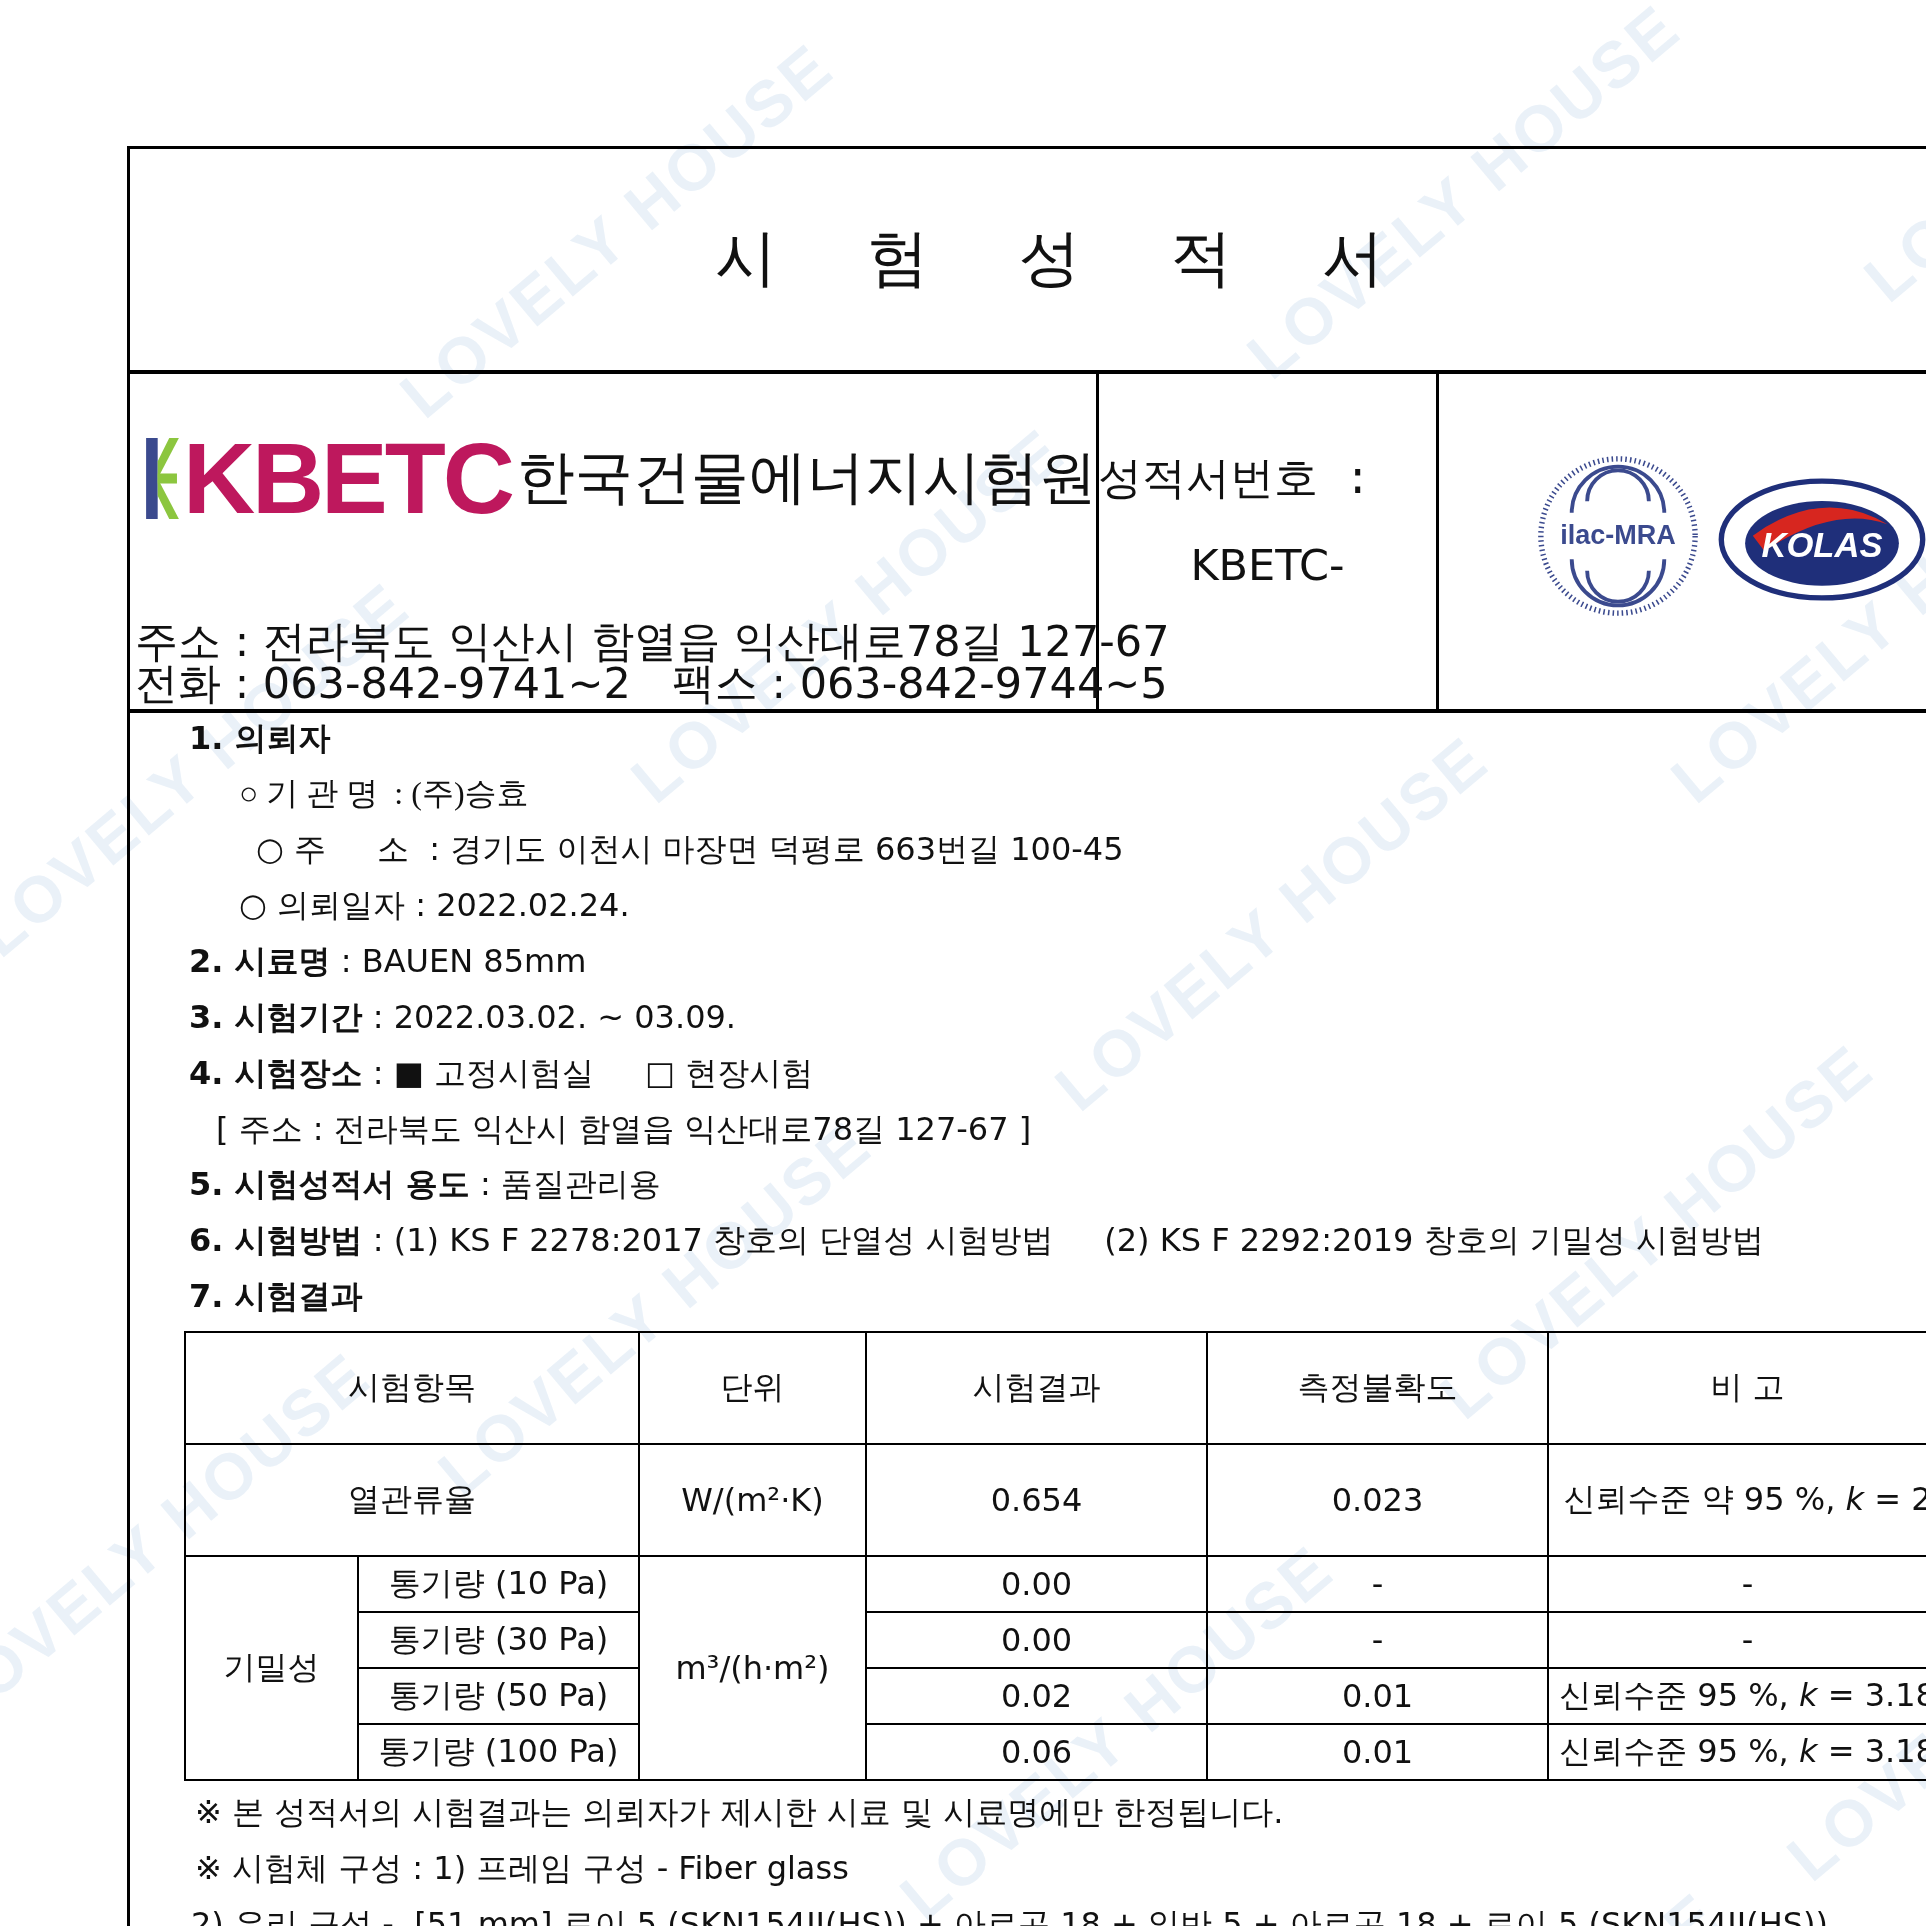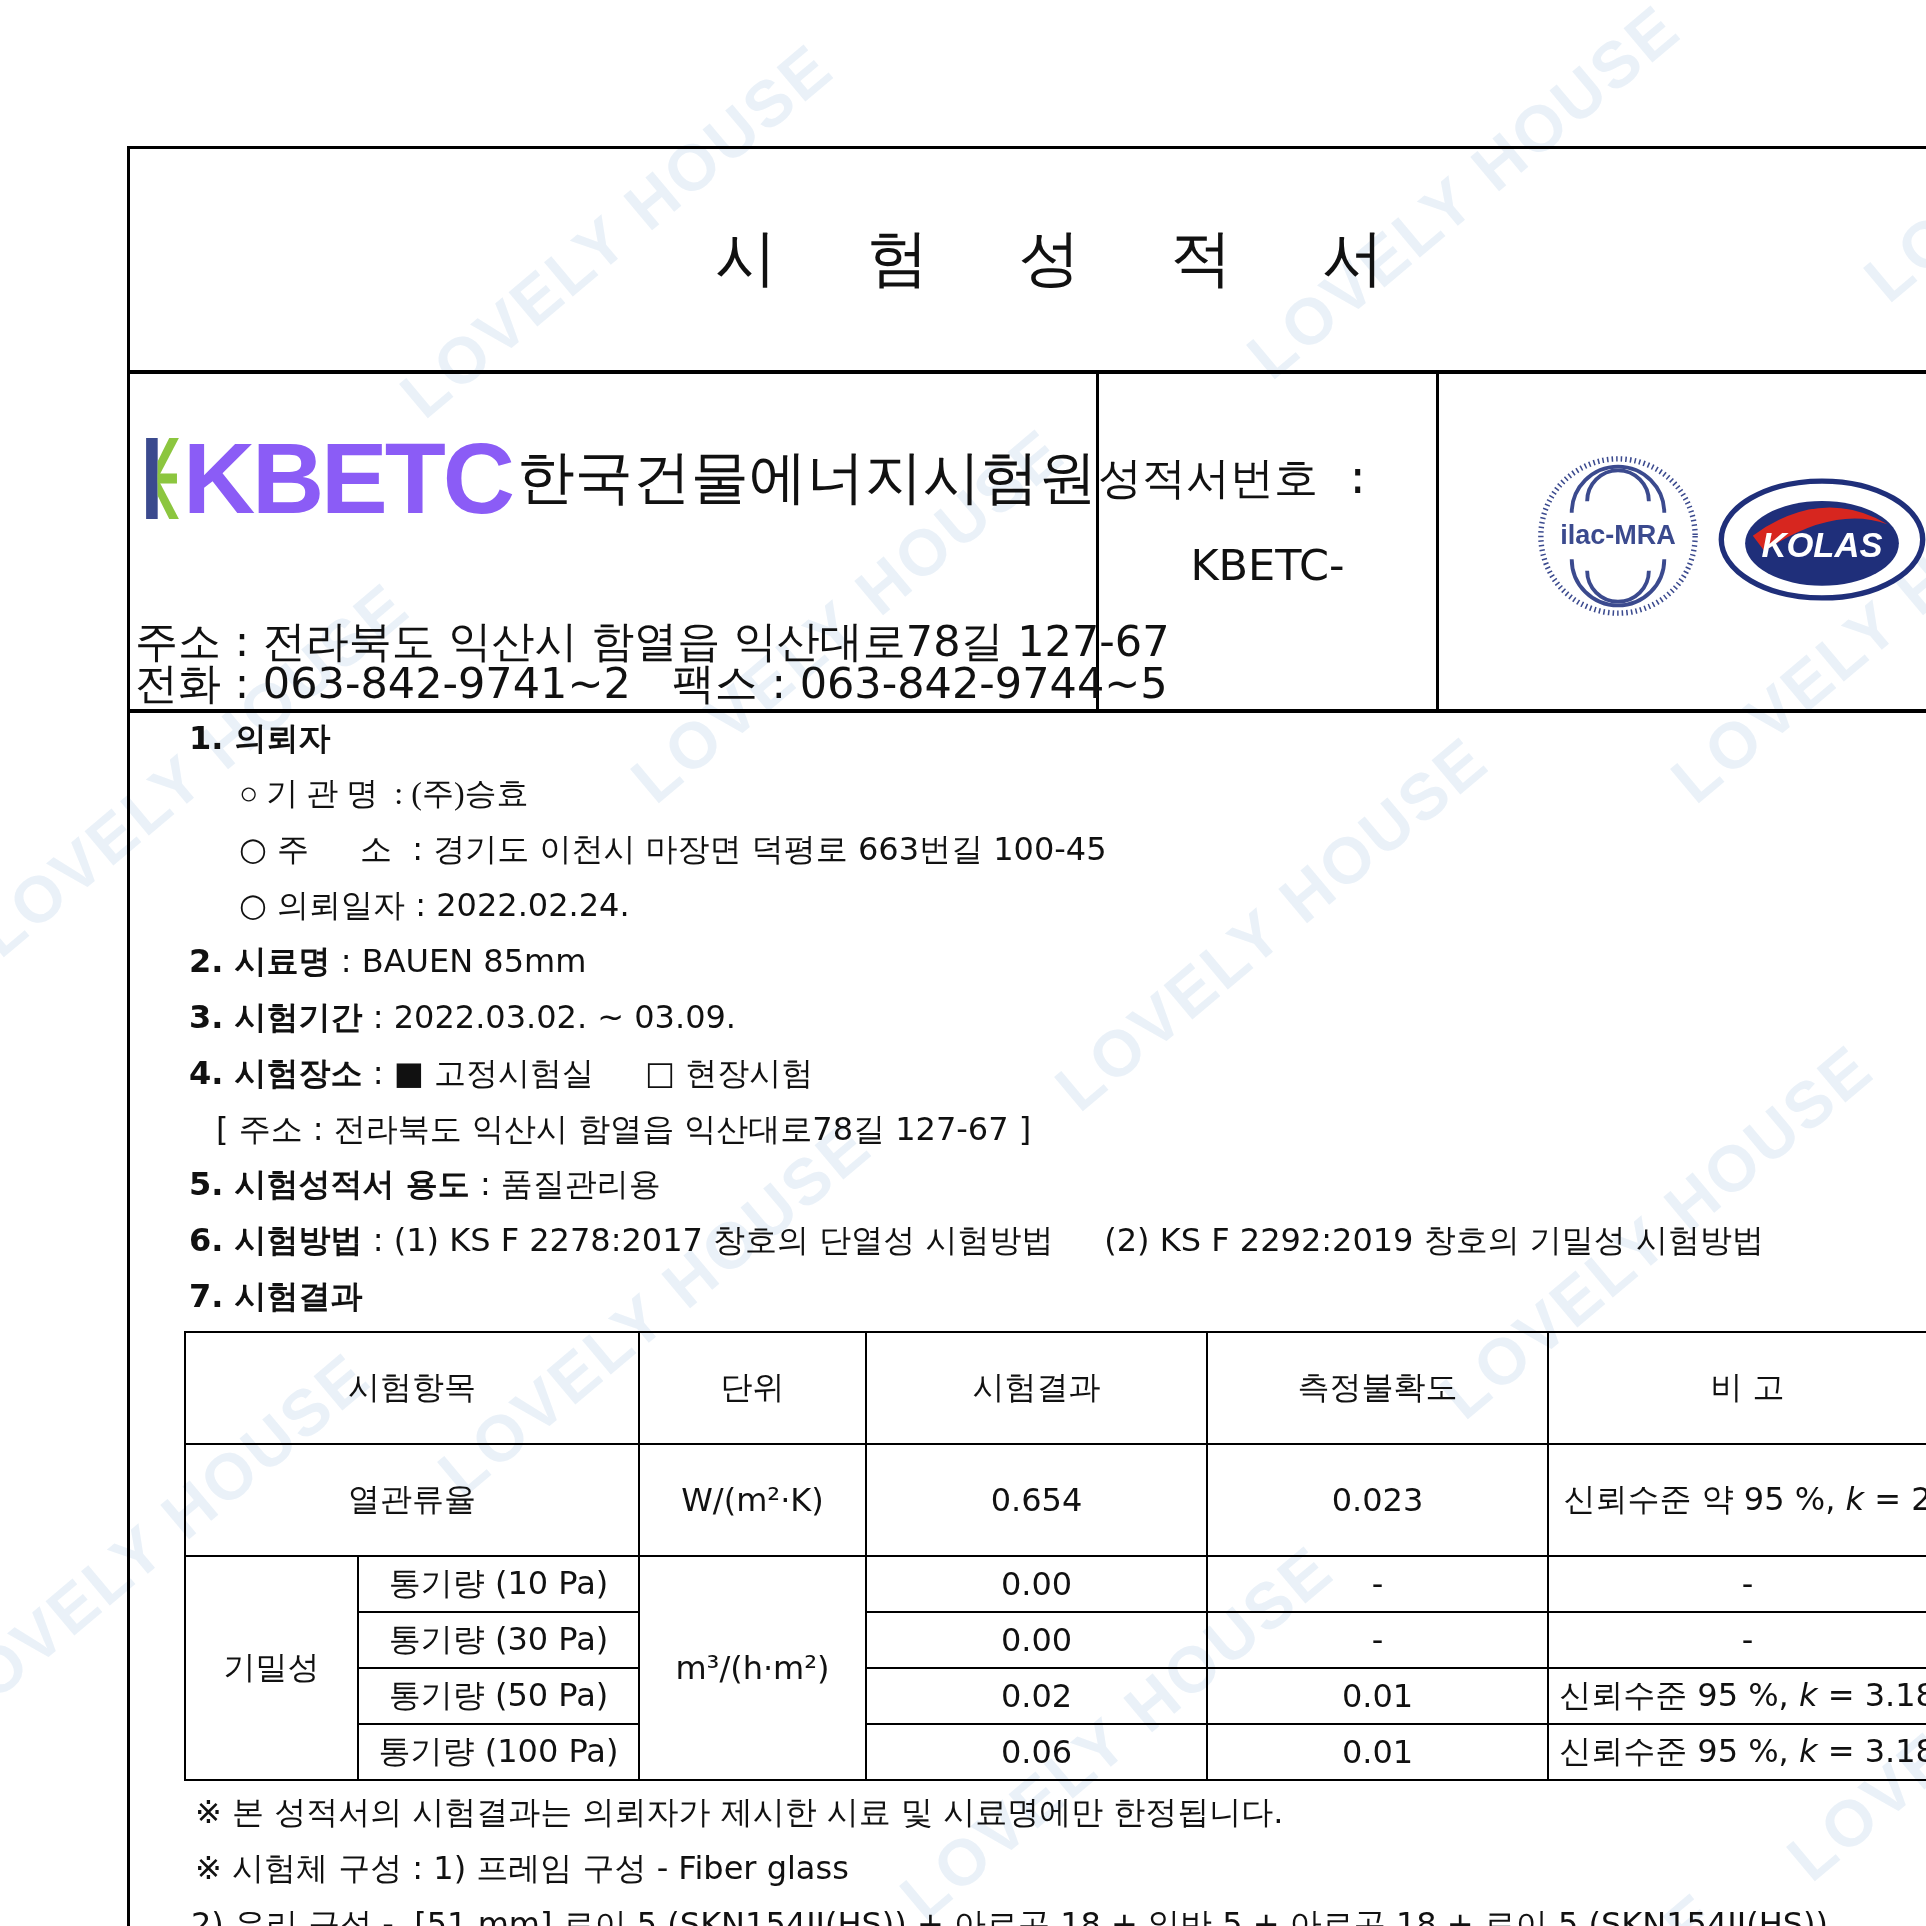--- a/index.html
+++ b/index.html
@@ -9,21 +9,21 @@
   .wm { position:absolute; color:#d9e6f3; font-family:"Liberation Sans",sans-serif; font-weight:bold;
         font-size:65px; transform:rotate(-40deg); white-space:nowrap; opacity:0.55; letter-spacing:3.1px; }
   .frame { position:absolute; left:127px; top:146px; width:1880px; height:2650px;
            border:3.5px solid #000; box-sizing:border-box; }
   .hline { position:absolute; background:#000; }
   .vline { position:absolute; background:#000; }
   .title { position:absolute; left:127px; top:216px; width:1880px; text-align:center;
            font-size:62px; letter-spacing:35px; }
   .logo-wrap { position:absolute; left:146px; top:428px; display:flex; align-items:center; }
   .logo-k { width:33px; height:81px; position:relative; margin-right:3.9px; }
-  .logo-text { font-family:"Liberation Sans",sans-serif; font-weight:bold; font-size:100px; color:#8b5cf6;
+  .logo-text { font-family:"Liberation Sans",sans-serif; font-weight:bold; font-size:100px; color:#be185d;
                letter-spacing:-3.1px; line-height:1; }
   .org-name { font-size:58px; margin-left:5px; }
   .addr { position:absolute; left:135px; font-size:43px; }
   .certno-label { position:absolute; left:1098px; top:449px; width:339px; text-align:left; font-size:44px;font-family:Liberation Mono, monospace; }
   .certno { position:absolute; left:1098px; top:541px; width:339px; text-align:center; font-size:43px; line-height:48px; }
   .body-line { position:absolute; font-size:32px; white-space:nowrap; }
   .b { font-weight:bold; }
   table.res { position:absolute; left:184px; top:1331px; border-collapse:collapse; font-size:32px; }
   table.res td { border:2.7px solid #000; text-align:center; padding:0; }
   .k { font-style:italic; }
@@ -88,21 +88,21 @@
   <svg width="208" height="123" viewBox="0 0 540 320">
     <ellipse cx="270" cy="160" rx="262" ry="152" fill="#fff" stroke="#1f2f7a" stroke-width="14"></ellipse>
     <ellipse cx="270" cy="170" rx="200" ry="110" fill="#1f2f7a"></ellipse>
     <path d="M90 150 Q270 20 440 120 Q300 70 120 190 Z" fill="#d7261f"></path>
     <text x="270" y="205" text-anchor="middle" font-family="Liberation Sans, sans-serif" font-weight="bold" font-style="italic" font-size="90" fill="#fff">KOLAS</text>
   </svg>
 </div>
 
 <div class="body-line b" style="left:189px;top:717px;">1. 의뢰자</div>
 <div class="body-line" style="left:239px;top:772px;white-space:pre;font-family:Liberation Serif, serif;">○ 기 관 명  : (주)승효</div>
-<div class="body-line" style="left:239px;top:828px;white-space:pre;">○ 주     소  : 경기도 이천시 마장면 덕평로 663번길 100-45</div>
+<div class="body-line" style="left:256px;top:828px;white-space:pre;">○ 주     소  : 경기도 이천시 마장면 덕평로 663번길 100-45</div>
 <div class="body-line" style="left:239px;top:884px;">○ 의뢰일자 : 2022.02.24.</div>
 
 <div class="body-line" style="left:189px;top:940px;"><span class="b">2. 시료명</span><span> : BAUEN 85mm</span></div>
 <div class="body-line" style="left:189px;top:996px;"><span class="b">3. 시험기간</span><span> : 2022.03.02. ~ 03.09.</span></div>
 <div class="body-line" style="left:189px;top:1052px;white-space:pre;"><span class="b">4. 시험장소</span><span> : ■ 고정시험실     □ 현장시험</span></div>
 <div class="body-line" style="left:216px;top:1108px;">[ 주소 : 전라북도 익산시 함열읍 익산대로78길 127-67 ]</div>
 <div class="body-line" style="left:189px;top:1163px;"><span class="b">5. 시험성적서 용도</span><span> : 품질관리용</span></div>
 <div class="body-line" style="left:189px;top:1219px;white-space:pre;"><span class="b">6. 시험방법</span><span> : (1) KS F 2278:2017 창호의 단열성 시험방법     (2) KS F 2292:2019 창호의 기밀성 시험방법</span></div>
 <div class="body-line b" style="left:189px;top:1275px;">7. 시험결과</div>
 

